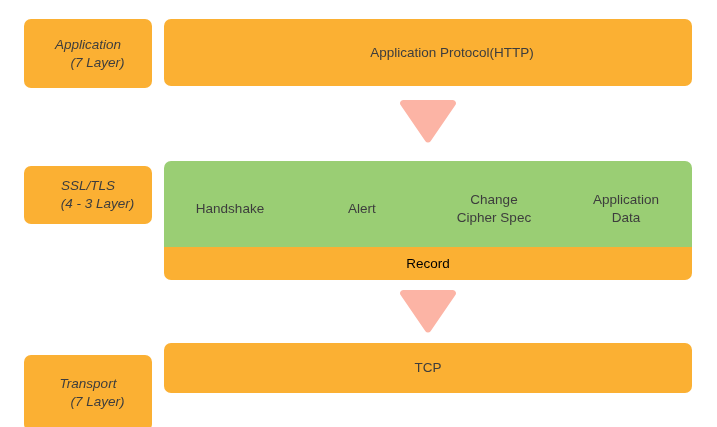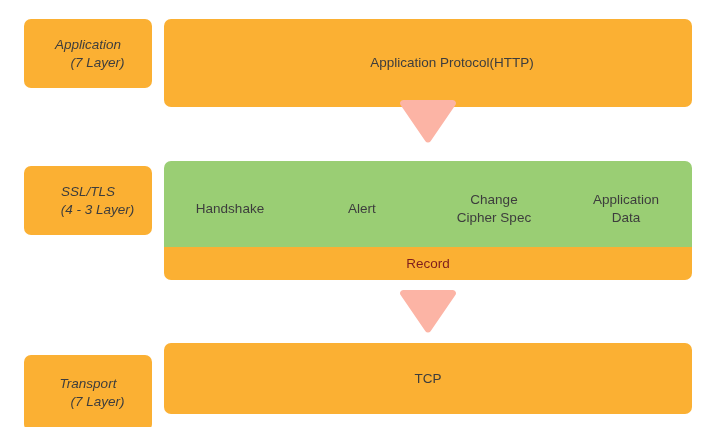--- a/index.html
+++ b/index.html
@@ -38,33 +38,33 @@
   .layer-label {
     left: 24px;
     width: 128px;
     font-style: italic;
     font-size: 13.5px;
   }
   .layer-label .l1 { display: block; }
   .layer-label .l2 { display: block; margin-left: 19px; }
 
   #label-application { top: 19px;  height: 69px; }
-  #label-ssltls      { top: 166px; height: 69px; }
+  #label-ssltls      { top: 166px; height: 58px; }
   #label-transport   { top: 355px; height: 76px; font-style: italic; }
 
   
   .proto {
     left: 164px;
     width: 528px;
     font-size: 13.5px;
   }
 
   #box-application-protocol {
     top: 19px;
-    height: 88px;
+    height: 67px;
     padding-left: 48px;
   }
 
   
   #ssl-stack {
     position: absolute;
     left: 164px;
     top: 161px;
     width: 528px;
     height: 119px;
@@ -97,27 +97,27 @@
     left: 0;
     top: 86px;
     width: 528px;
     height: 33px;
     background: #fbb033;
     border-radius: 0 0 7px 7px;
     display: flex;
     align-items: center;
     justify-content: center;
     font-size: 13.5px;
-    color: #7f1d1d;
+    color: #000000;
   }
 
   
   #box-tcp {
     top: 343px;
-    height: 71px;
+    height: 50px;
   }
 
   
   .arrow {
     position: absolute;
     left: 400px;
     width: 56px;
     height: 43px;
   }
   #arrow-top    { top: 100px; }

